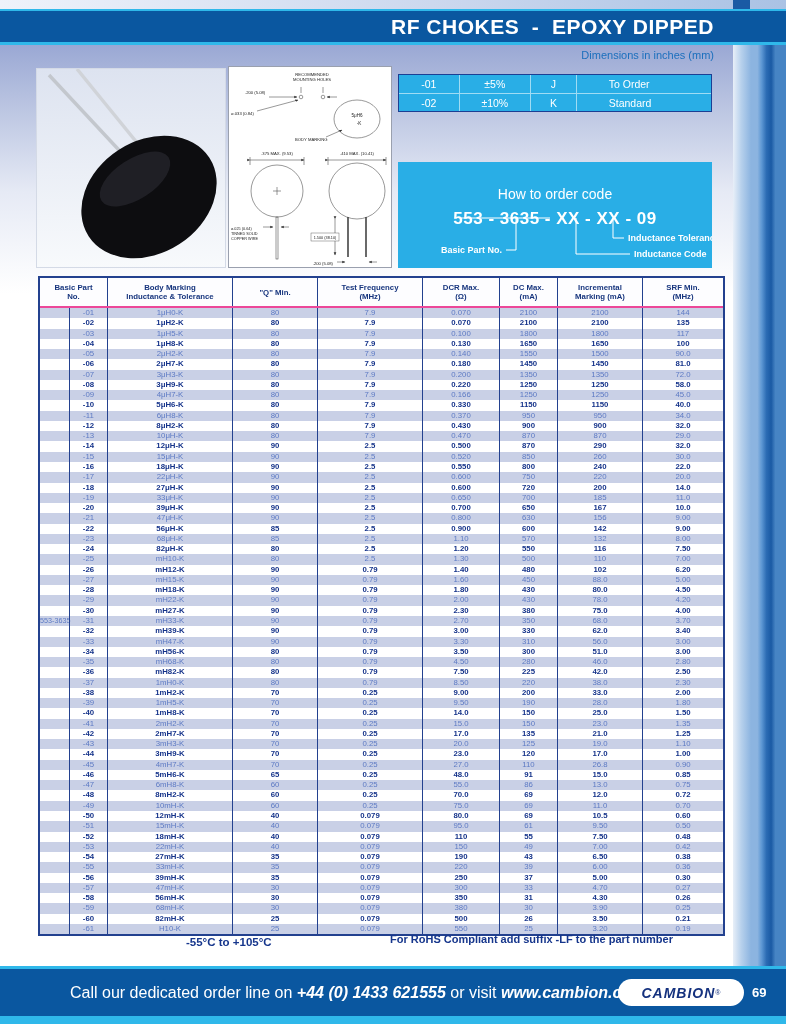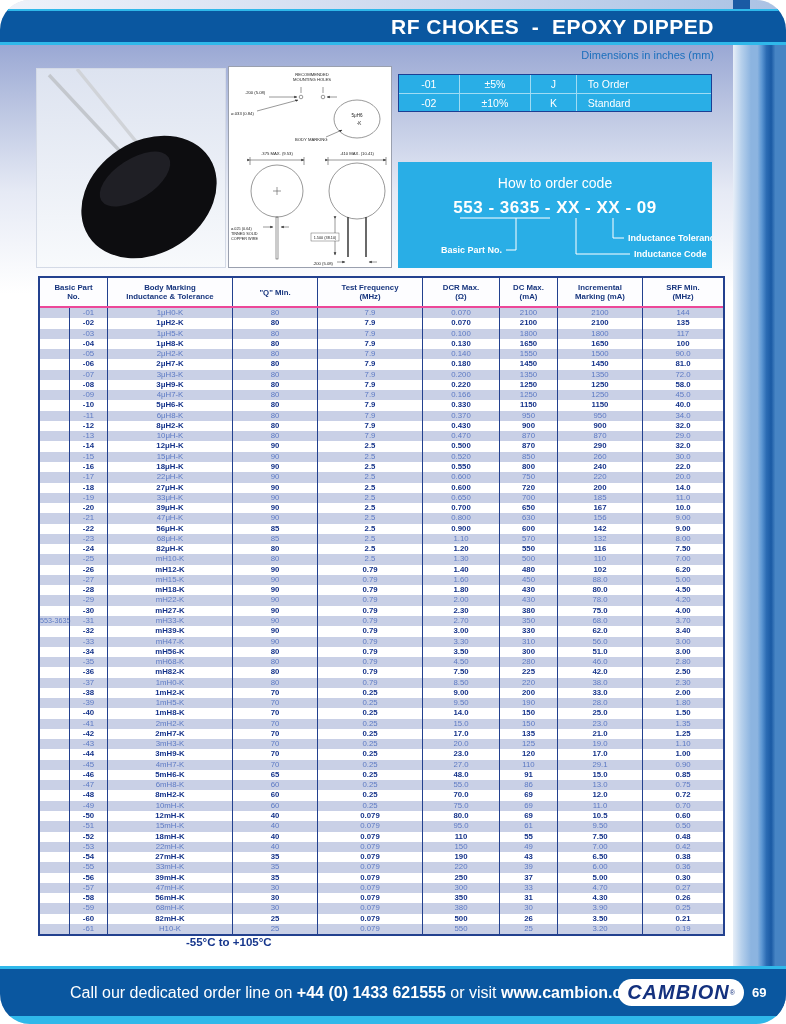--- a/index.html
+++ b/index.html
@@ -1,17 +1,17 @@
 <!DOCTYPE html>
 <html><head>
 <meta charset="utf-8">
 <style>
   * { margin:0; padding:0; box-sizing:border-box; }
   body { font-family:"Liberation Sans", sans-serif; background:#ffffff; }
-  #page { position:relative; width:786px; height:1024px; background:#e5e5e5; overflow:hidden;border-radius:30px; }
+  #page { position:relative; width:786px; height:1024px; background:#e5e5e5; overflow:hidden; }
 
   
   .top-strip { position:absolute; left:0; top:0; width:786px; height:9px;
     background:linear-gradient(90deg,#eef2fa 0%,#ccd8ee 55%,#aac2e4 100%); }
   .top-strip-sq { position:absolute; left:733px; top:0; width:17px; height:9px; background:#1a5aa4; }
   .title-band { position:absolute; left:0; top:9px; width:786px; height:36px;
     background:#0a57a0; border-top:2px solid #2fb8ea; border-bottom:3px solid #2fb8ea;
     display:flex; align-items:center; justify-content:flex-end; }
   .title-band .title { color:#ffffff; font-weight:bold; font-size:21px; letter-spacing:0.5px;
     padding-right:72px; white-space:pre; }
@@ -31,26 +31,26 @@
     background:#ffffff; border:1px solid #9aa0ae; }
 
   
   .tol-table { position:absolute; left:398px; top:74px; width:314px; border:1px solid #1c3f94; }
   .tol-title { background:#1a93cf; color:#ffffff; font-size:11px; text-align:center;
     height:17px; line-height:17px; border-bottom:1px solid #1c3f94; }
   .tol-row { display:flex; background:#29aee6; height:18px; }
   .tol-row + .tol-row { border-top:1px solid #9fdcf4; }
   .tol-cell { color:#ffffff; font-size:10.5px; line-height:18px; text-align:center; }
   .tol-cell:nth-child(1){ width:60px; } .tol-cell:nth-child(2){ width:72px; }
-  .tol-cell:nth-child(3){ width:46px; } .tol-cell:nth-child(4){ width:136px; text-align:left; padding-left:11px; }
+  .tol-cell:nth-child(3){ width:46px; } .tol-cell:nth-child(4){ width:136px; text-align:left; padding-left:32px; }
   .tol-cell + .tol-cell { border-left:1px solid #9fdcf4; }
 
   
   .order-box { position:absolute; left:398px; top:162px; width:314px; height:106px; background:#29aee6; }
-  .order-title { color:#ffffff; font-size:14px; text-align:center; padding-top:13px; }
+  .order-title { color:#ffffff; font-size:14px; text-align:center; padding-top:24px; }
   .order-code { color:#ffffff; font-size:17px; font-weight:bold; text-align:center; padding-top:7px; letter-spacing:0.5px; }
   .order-svg { position:absolute; left:0; top:0; width:314px; height:106px; }
   .order-svg text { fill:#ffffff; font-size:9px; font-weight:bold; font-family:"Liberation Sans",sans-serif; }
   .order-svg line, .order-svg polyline { stroke:#ffffff; stroke-width:1; fill:none; }
 
   
   .chokes-table { position:absolute; left:38px; top:276px; width:687px; border:2px solid #23418f; background:#ffffff; }
   .thead { display:flex; height:30px; border-bottom:2px solid #ec4899; background:#fdfdff; }
   .hcell { display:flex; flex-direction:column; justify-content:center; text-align:center;
     color:#17357e; font-weight:bold; font-size:7.8px; line-height:9px; }
@@ -70,24 +70,24 @@
   
   .temp-label { position:absolute; left:48px; top:966px; font-size:10px; font-weight:bold; color:#16368c; }
   .temp-value { position:absolute; left:186px; top:936px; font-size:11.5px; font-weight:bold; color:#16368c; }
   .rohs-note { position:absolute; left:390px; top:933px; font-size:11px; line-height:13.5px; font-weight:bold; color:#16368c; }
 
   
   .footer-band { position:absolute; left:0; top:966px; width:786px; height:50px;
     background:#0a57a0; border-top:3px solid #2fb8ea; }
   .footer-text { position:absolute; left:70px; top:0; height:47px; line-height:47px;
     color:#ffffff; font-size:16px; white-space:pre; }
-  .footer-text b { font-weight:bold; }
+  .footer-text b { font-weight:bold;font-style:italic; }
   .logo-pill { position:absolute; left:618px; top:10px; width:126px; height:27px;
     background:#ffffff; border-radius:14px; display:flex; align-items:center; justify-content:center; }
-  .logo-text { color:#14317e; font-size:20px; font-weight:bold; font-style:italic; letter-spacing:1px; }
+  .logo-text { color:#14317e; font-size:14px; font-weight:bold; font-style:italic; letter-spacing:1px; }
   .logo-reg { color:#14317e; font-size:7px; vertical-align:super; font-style:normal; }
   .page-num { position:absolute; left:752px; top:0; height:47px; line-height:47px;
     color:#ffffff; font-size:13px; font-weight:bold; }
   .bottom-cyan { position:absolute; left:0; top:1016px; width:786px; height:8px; background:#2fb8ea; }
 
   
   .drawing-box svg text { fill:#222222; font-family:"Liberation Sans",sans-serif; }
   .t42 { font-size:4.2px; } .t38 { font-size:3.8px; } .t46 { font-size:4.6px; }
 </style>
 </head>
@@ -732,21 +732,21 @@
           <div class="tcell c8">1.00</div>
         </div>
         <div class="trow odd">
           <div class="tcell c0"></div>
           <div class="tcell c1">-45</div>
           <div class="tcell c2">4mH7-K</div>
           <div class="tcell c3">70</div>
           <div class="tcell c4">0.25</div>
           <div class="tcell c5">27.0</div>
           <div class="tcell c6">110</div>
-          <div class="tcell c7">29.1</div>
+          <div class="tcell c7">26.8</div>
           <div class="tcell c8">0.90</div>
         </div>
         <div class="trow even">
           <div class="tcell c0"></div>
           <div class="tcell c1">-46</div>
           <div class="tcell c2">5mH6-K</div>
           <div class="tcell c3">65</div>
           <div class="tcell c4">0.25</div>
           <div class="tcell c5">48.0</div>
           <div class="tcell c6">91</div>
@@ -917,20 +917,21 @@
           <div class="tcell c6">25</div>
           <div class="tcell c7">3.20</div>
           <div class="tcell c8">0.19</div>
         </div>
       </div>
   </div>
 
   <div class="temp-label">Temperature Range:</div>
   <div class="temp-value">-55°C to +105°C</div>
   <div class="rohs-note">
+    <div>For RoHS Compliant add suffix -LF to the part number</div>
   </div>
 
   <div class="footer-band">
     <div class="footer-text"><span>Call our dedicated order line on </span><b>+44 (0) 1433 621555</b><span> or visit </span><b>www.cambion.com</b></div>
     <div class="logo-pill">
       <span class="logo-text">CAMBION</span>
         <span class="logo-reg">®</span>
     </div>
     <div class="page-num">69</div>
   </div>

